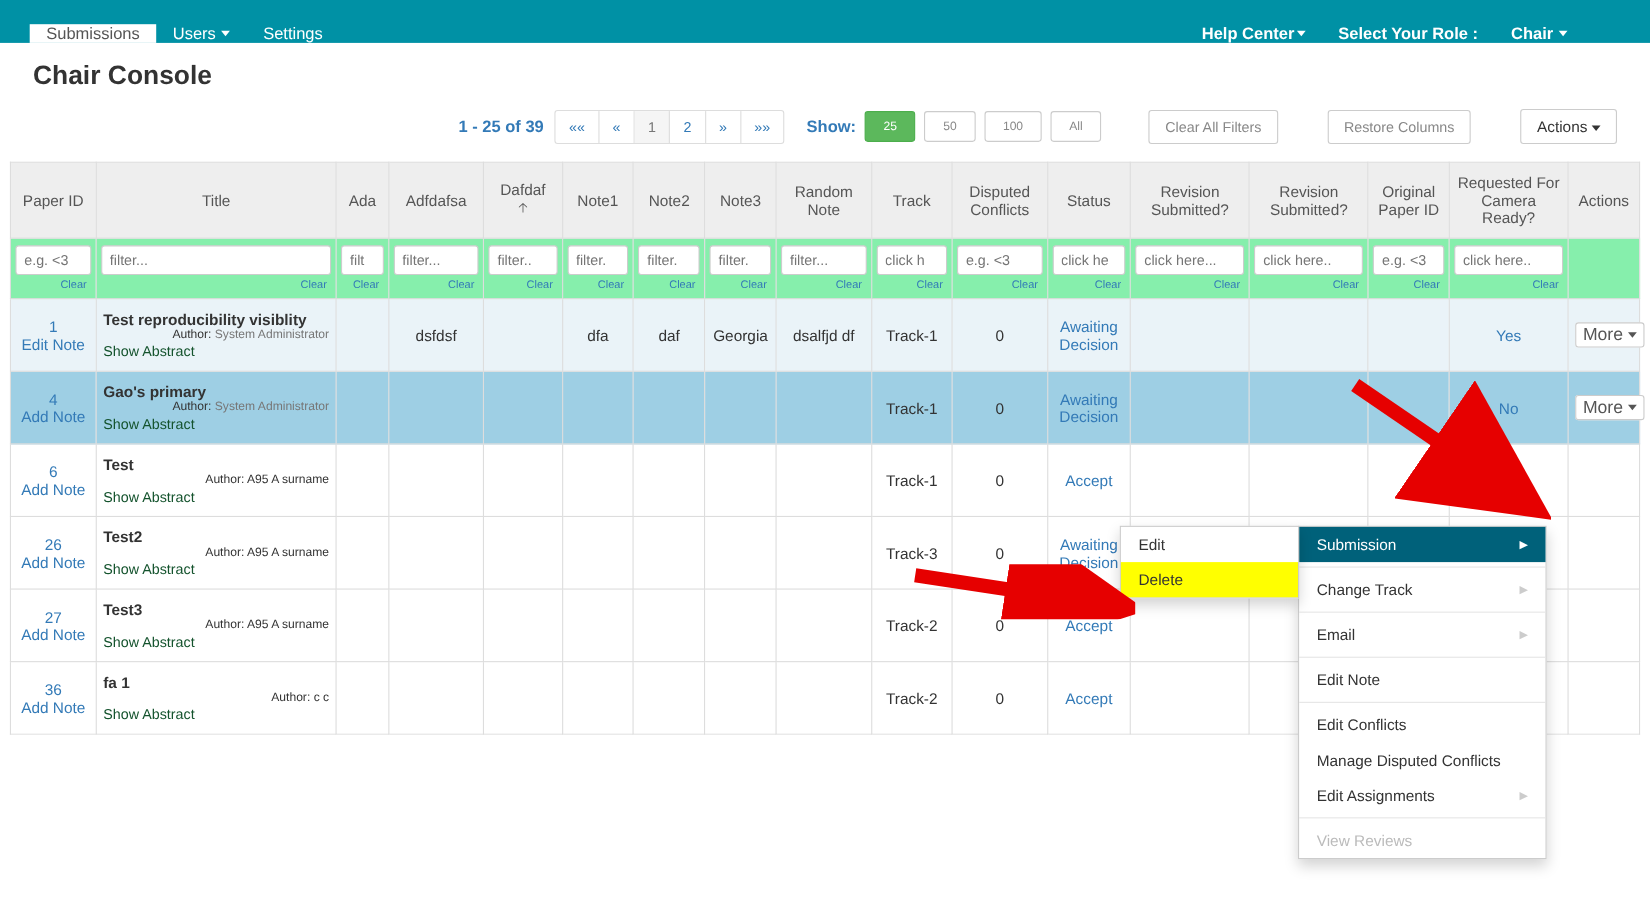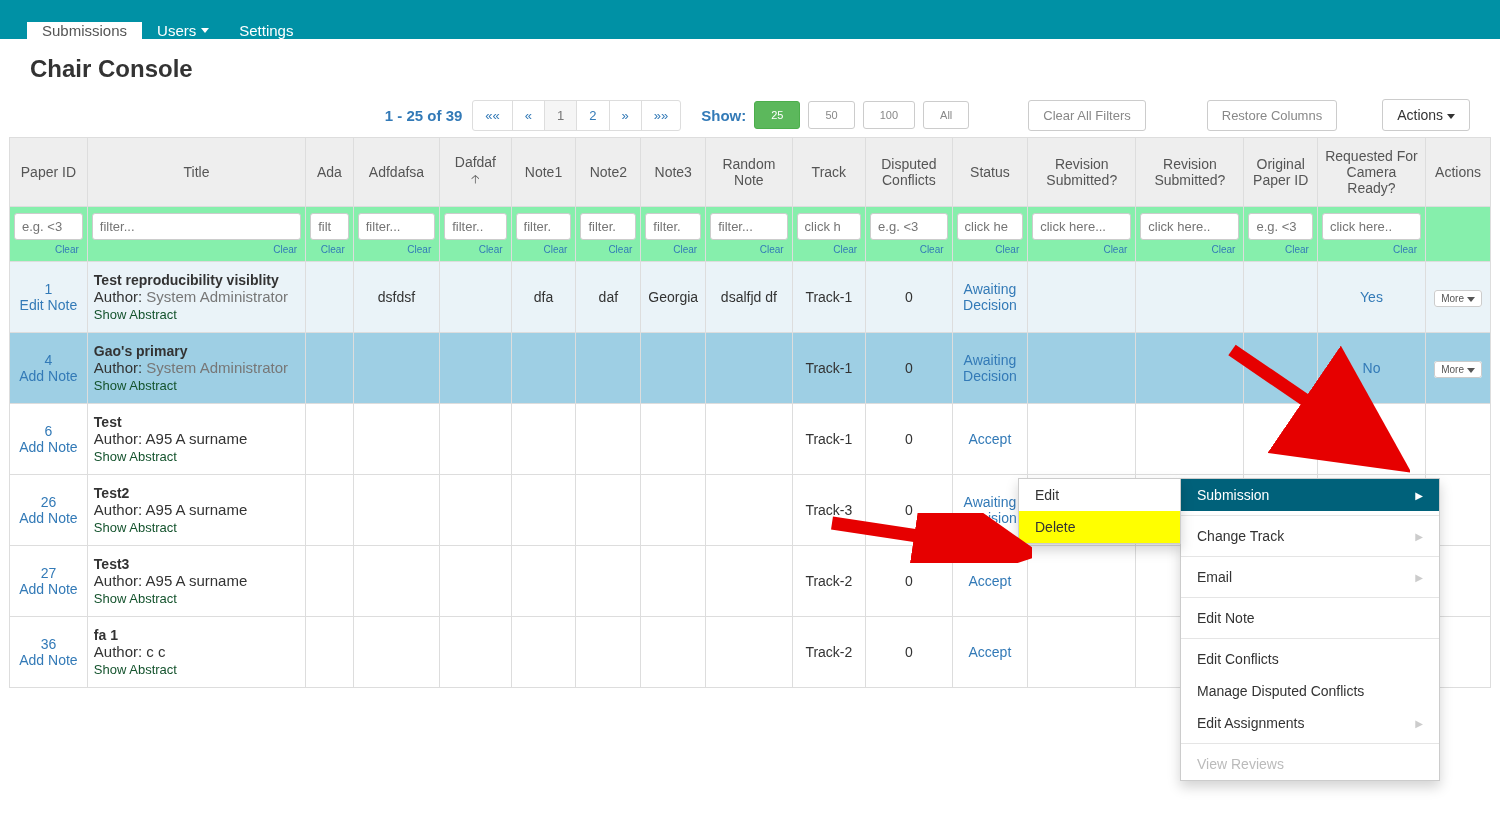--- a/index.html
+++ b/index.html
@@ -7,30 +7,30 @@
     
     .navbar { background: #0091a5; height: 39px; display: flex; align-items: flex-end; padding-left: 27px; }
     .nav-item { padding: 0 15px; display: flex; align-items: center; color: #fff; cursor: pointer; font-size: 15px; }
     .nav-item.active { background: #fff; color: #555; }
     .nav-item .caret { margin-left: 5px; }
     .nav-right { margin-left: auto; display: flex; align-items: stretch; padding-right: 60px; }
     .nav-right .nav-item { font-weight: bold; }
     
     h1 { font-size: 24px; font-weight: bold; margin: 16px 0 10px 30px; color: #333; }
     
-    .toolbar { display: flex; align-items: center; padding: 6px 30px 6px 0; gap: 0; justify-content: flex-end; }
+    .toolbar { display: flex; align-items: center; padding: 6px 30px 16px 0; gap: 0; justify-content: flex-end; }
     .page-info { color: #337ab7; font-weight: bold; font-size: 15px; margin-right: 10px; }
     .pager { display: flex; border: 1px solid #ddd; border-radius: 3px; margin-right: 20px; }
     .pager-btn { padding: 7px 12px; border-right: 1px solid #ddd; color: #337ab7; cursor: pointer; font-size: 13px; }
     .pager-btn:last-child { border-right: none; }
     .pager-btn.active { background: #f5f5f5; color: #777; }
     .show-label { color: #337ab7; font-weight: bold; font-size: 15px; margin-right: 8px; }
     .show-btn { padding: 7px 16px; border: 1px solid #ccc; border-radius: 3px; color: #888; font-size: 11px; margin-right: 8px; cursor: pointer; background:#fff;}
     .show-btn.active { background: #5cb85c; border-color: #4cae4c; color: #fff; }
-    .toolbar-btn { padding: 7px 14px; border: 1px solid #ccc; border-radius: 3px; color: #888; font-size: 13px; cursor: pointer; margin-right: 10px; background:#fff;margin-left:16px;}
+    .toolbar-btn { padding: 7px 14px; border: 1px solid #ccc; border-radius: 3px; color: #888; font-size: 13px; cursor: pointer; margin-right: 10px; background:#fff;}
     .actions-btn { padding: 7px 14px; border: 1px solid #ccc; border-radius: 3px; color: #333; font-size: 14px; cursor: pointer; background:#fff;}
     .toolbar-spacer { width: 35px; }
     
     table { border-collapse: collapse; width: calc(100% - 18px); margin-left: 9px; table-layout: fixed; }
     th { background: #eee; border: 1px solid #ddd; padding: 10px 4px; color: #555; font-weight: normal; font-size: 14px; text-align: center; vertical-align: middle; }
     td { border: 1px solid #ddd; padding: 10px 6px; font-size: 14px; text-align: center; vertical-align: middle; }
     tr.filter-row td { background: #86efac; padding: 6px 4px; }
     tr.filter-row input { width: 100%; padding: 5px 7px; border: 1px solid #ccc; border-radius: 3px; font-size: 13px; color: #555; }
     tr.filter-row .clear { display:block; color: #337ab7; font-size: 10px; text-align: right; margin-top: 4px; cursor: pointer; padding-right:4px;}
     
@@ -45,56 +45,67 @@
     .col-track { width: 68px; }
     .col-disp { width: 80px; }
     .col-status { width: 70px; }
     .col-rev { width: 100px; }
     .col-orig { width: 68px; }
     .col-cam { width: 100px; }
     .col-act { width: 60px; }
     
     td.title-cell { text-align: left; }
     .paper-title { font-weight: bold; color: #333; }
-    .author-line { color: #333; font-size: 15px; }
+    .author-line { color: #333; font-size: 11px; text-align: right; }
     .author-line .sysname { color: #777; }
     .show-abstract { color: #14532d; font-size: 13px; cursor: pointer; display:inline-block; margin-top:2px;}
     .link { color: #337ab7; cursor: pointer; }
     .id-cell .link { display: block; }
     
     tr.selected td { background: #9ecfe4; }
     tr.highlight td { background: #eaf3f8; }
     
-    .more-btn { padding: 2px 6px; border: 1px solid #ccc; border-radius: 3px; background: #fff; font-size: 10px; cursor: pointer; color:#555; white-space:nowrap;}
+    .more-btn { padding: 2px 6px; border: 1px solid #ccc; border-radius: 3px; background: #fff; font-size: 16px; cursor: pointer; color:#555; white-space:nowrap;}
     .sort-arrow { font-size: 12px; }
     .caret { display:inline-block; width:0; height:0; border-left:4px solid transparent; border-right:4px solid transparent; border-top:5px solid currentColor; vertical-align:middle;}
     
     .context-menu { position: absolute; background: #fff; border: 1px solid #ccc; box-shadow: 0 6px 12px rgba(0,0,0,.175); z-index: 100; }
     .context-menu .menu-item { padding: 8px 16px; font-size: 14px; color: #333; cursor: pointer; display:flex; justify-content:space-between; align-items:center;}
     .context-menu .menu-item.hover { background: #00617a; color: #fff; }
     .context-menu .menu-item.disabled { color: #bbb; }
     .context-menu .menu-sep { height: 1px; background: #e5e5e5; margin: 4px 0; }
     .submenu-arrow { font-size: 10px; color: inherit; }
     .context-menu .menu-item.yellow { background: #ffff00; }
     
-    #main-menu { left: 1180px; top: 478px; width: 260px; }
+    #main-menu { left: 1180px; top: 478px; width: 226px; }
     #sub-menu { left: 1018px; top: 478px; width: 163px; }
     
     .arrow { position: absolute; z-index: 200; pointer-events:none;}
   </style>
 </head>
 <body>
 
 <div class="navbar">
   <div class="nav-item active">Submissions</div>
   <div class="nav-item">
       <span>Users</span> 
       <span class="caret"></span>
     </div>
   <div class="nav-item">Settings</div>
+  <div class="nav-right">
+    <div class="nav-item">
+        <span>Help Center</span>
+        <span class="caret" style="margin-left:2px;"></span>
+      </div>
+    <div class="nav-item" style="font-weight:bold;">Select Your Role :</div>
+    <div class="nav-item">
+        <span>Chair</span> 
+        <span class="caret"></span>
+      </div>
+  </div>
 </div>
 
 <h1>Chair Console</h1>
 
 <div class="toolbar">
   <div style="flex:1"></div>
   <span class="page-info">1 - 25 of 39</span>
   <div class="pager">
     <span class="pager-btn">««</span>
     <span class="pager-btn">«</span>

